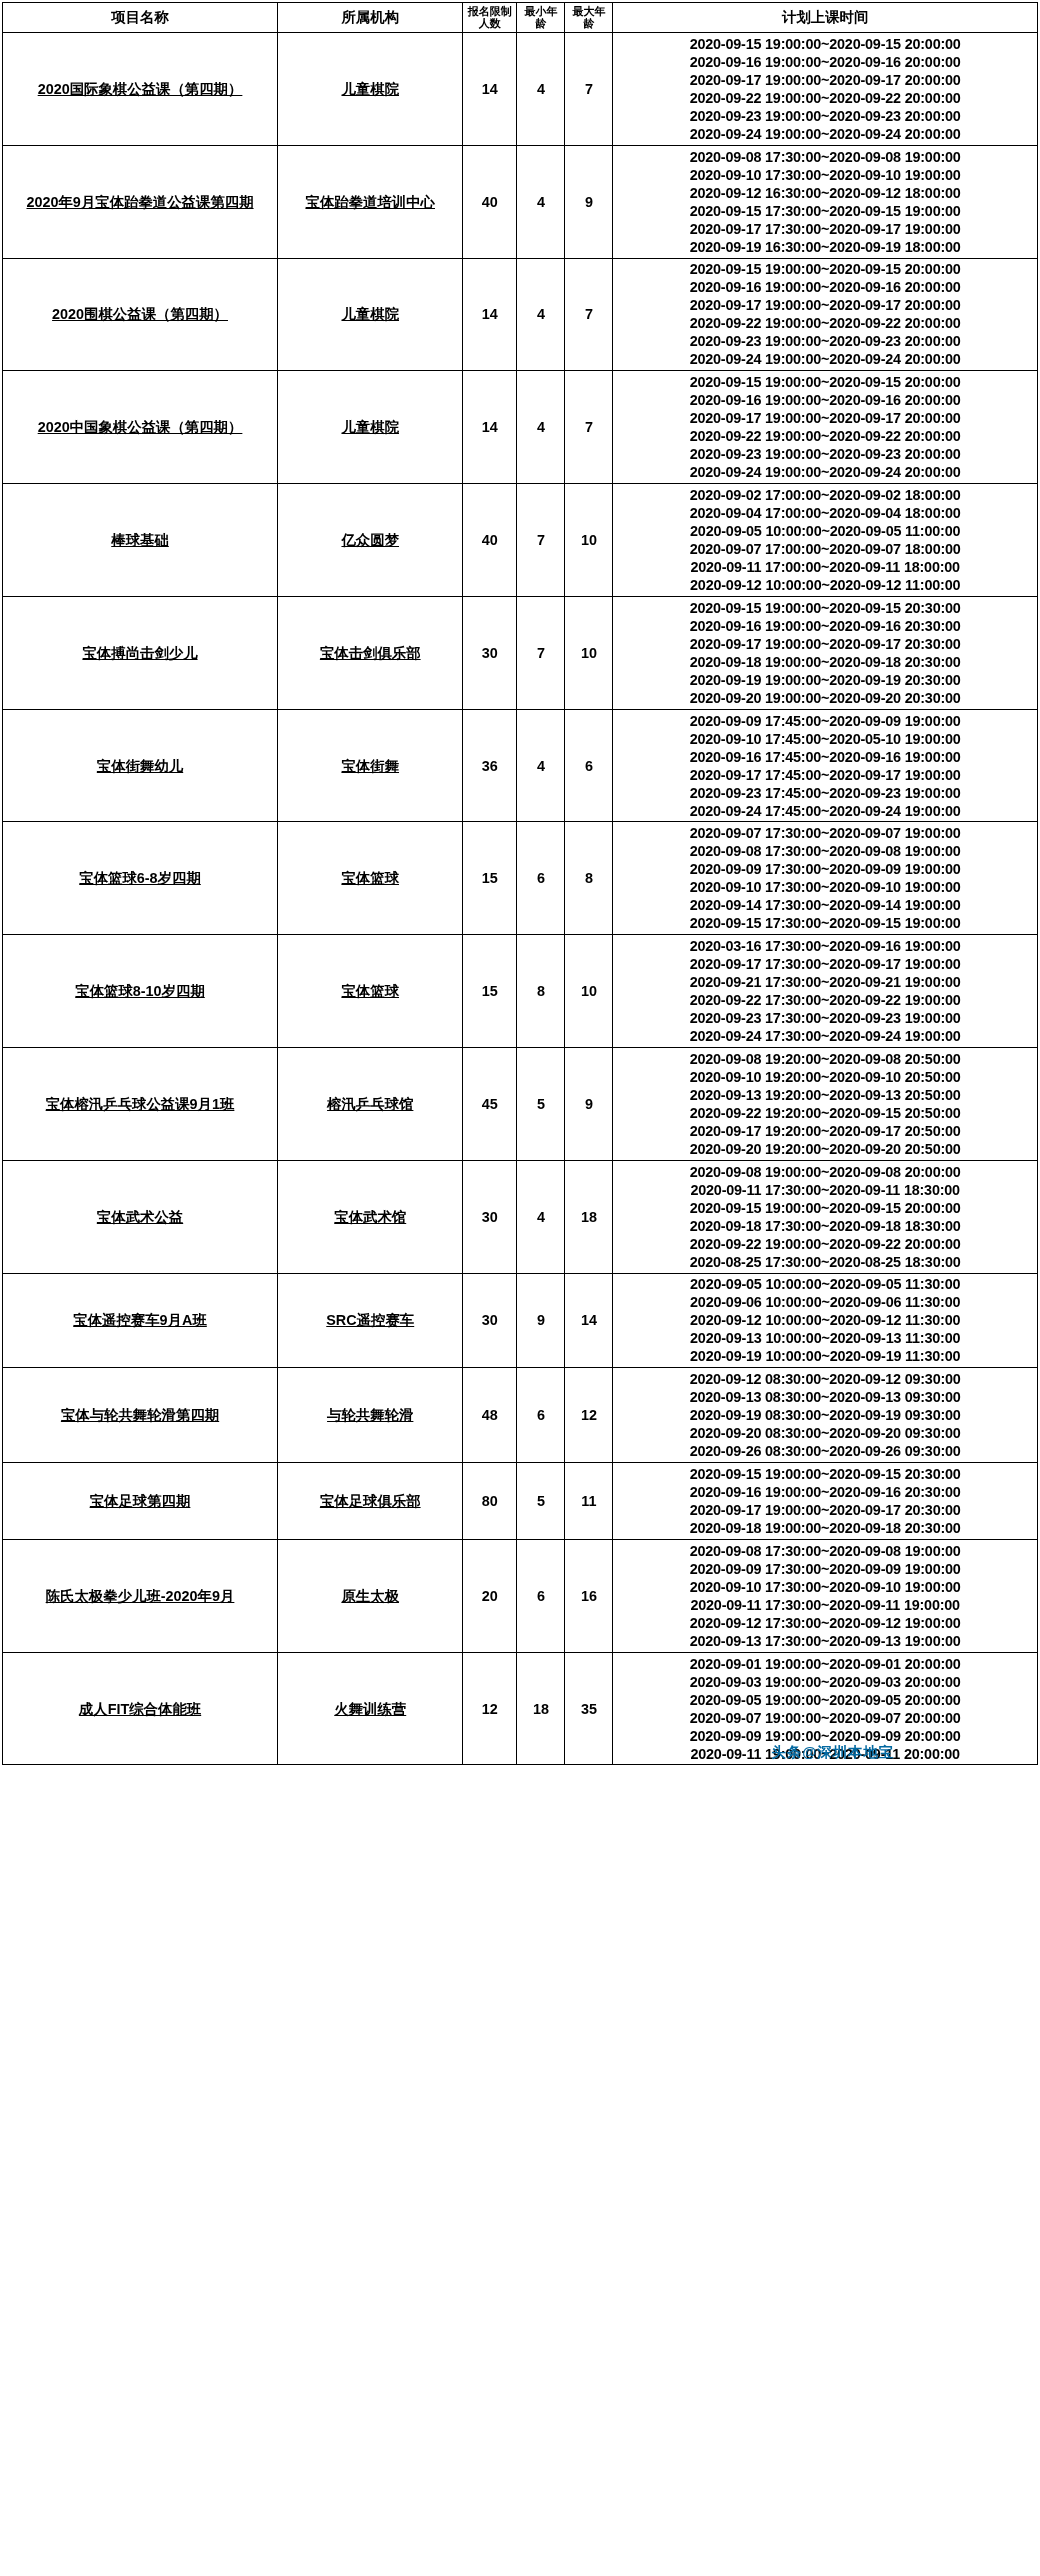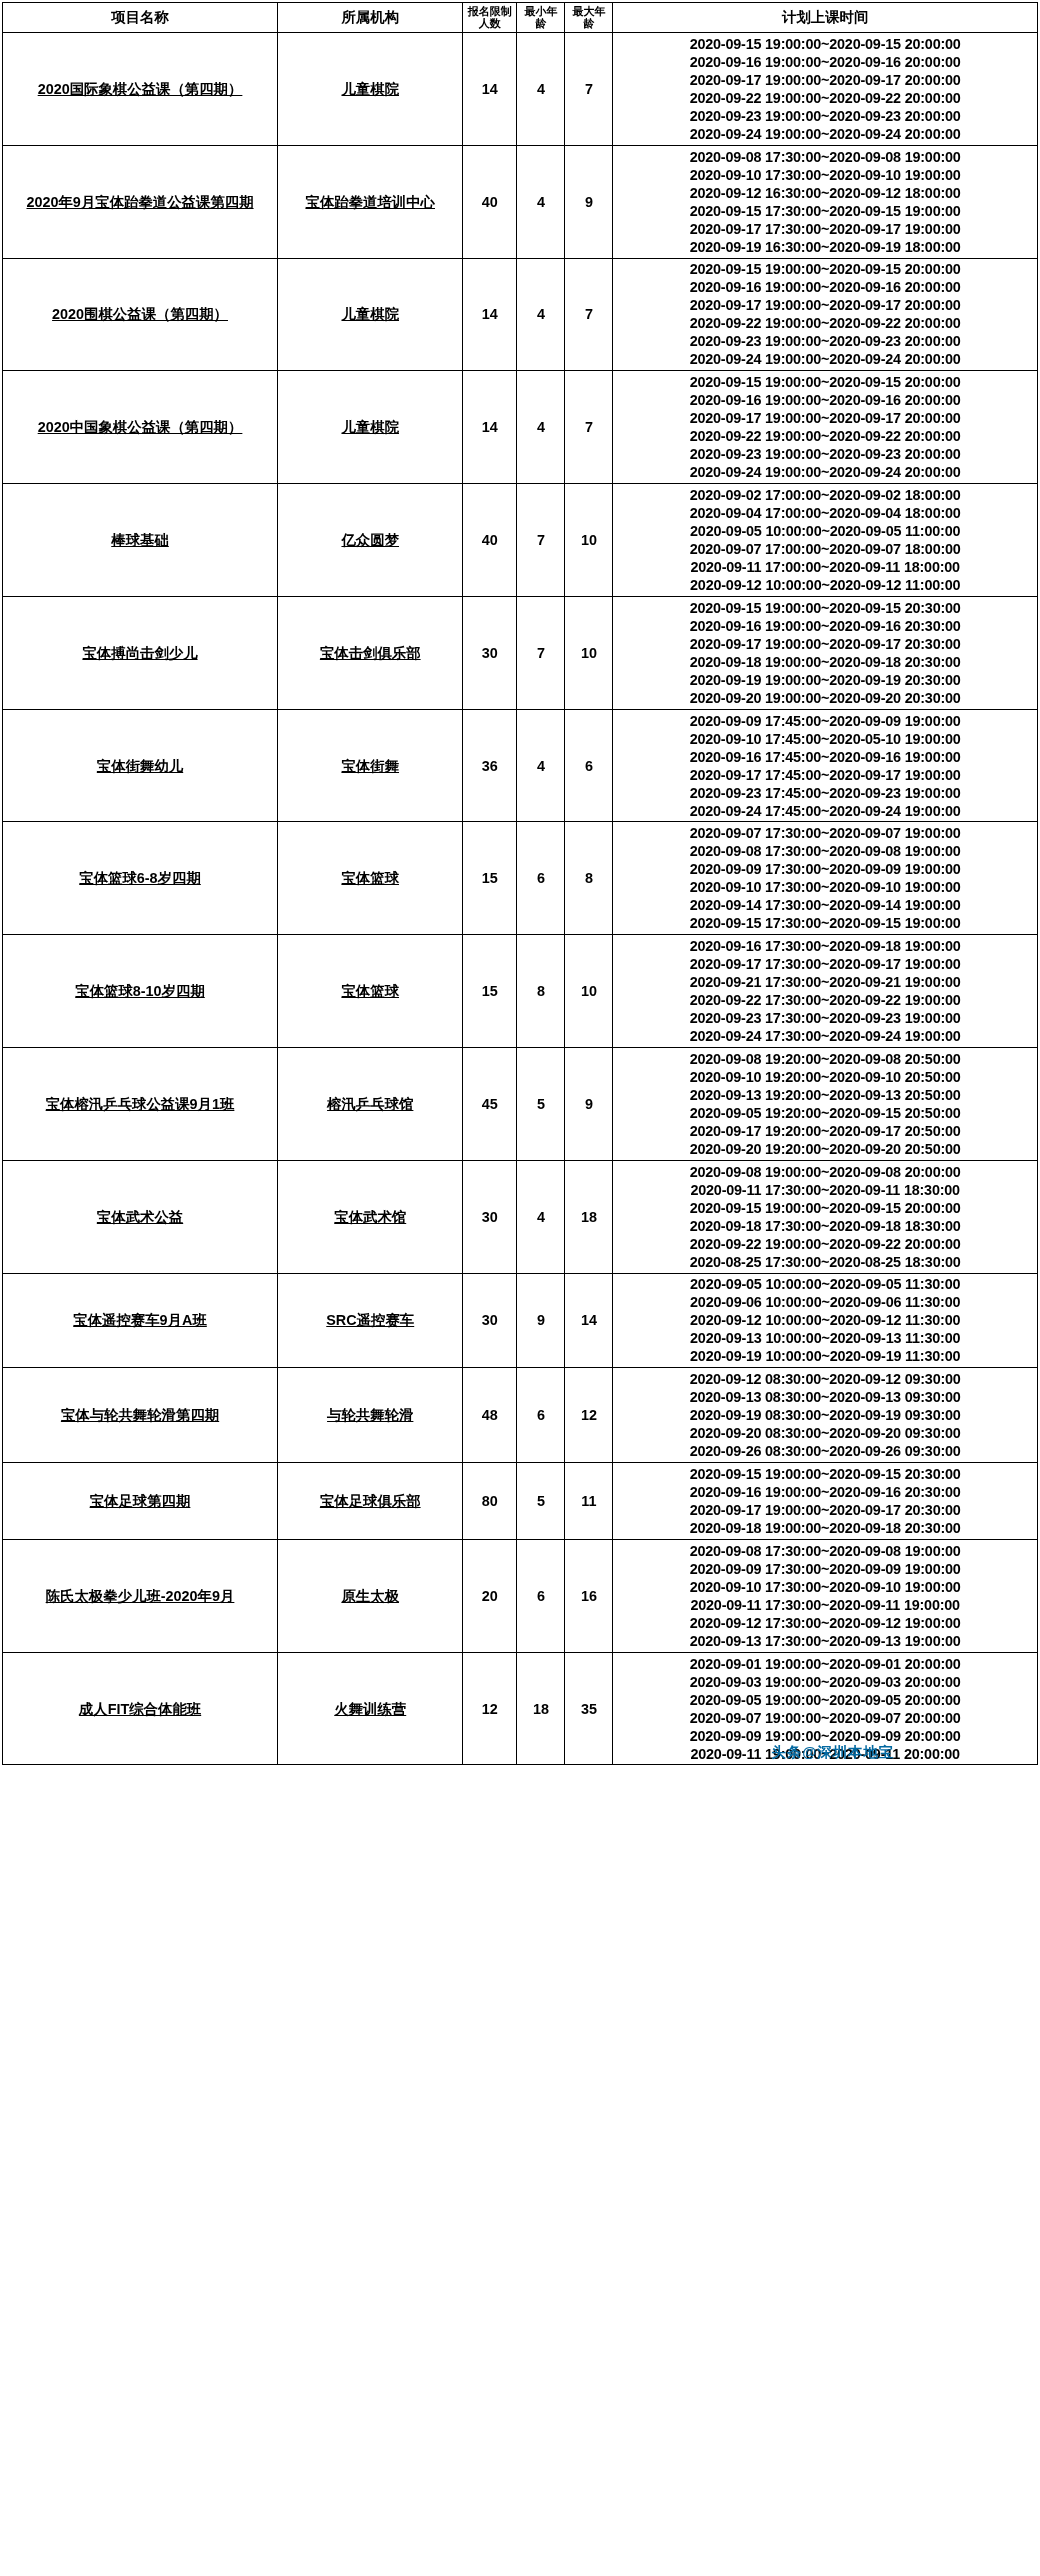--- a/index.html
+++ b/index.html
@@ -225,39 +225,39 @@
             <div>2020-09-15 17:30:00~2020-09-15 19:00:00</div>
           </td>
         </tr>
         <tr>
           <td class="name">宝体篮球8-10岁四期</td>
           <td class="org">宝体篮球</td>
           <td class="num">15</td>
           <td class="num">8</td>
           <td class="num">10</td>
           <td class="times">
-            <div>2020-09-16 17:30:00~2020-09-18 19:00:00</div>
+            <div>2020-03-16 17:30:00~2020-09-16 19:00:00</div>
             <div>2020-09-17 17:30:00~2020-09-17 19:00:00</div>
             <div>2020-09-21 17:30:00~2020-09-21 19:00:00</div>
             <div>2020-09-22 17:30:00~2020-09-22 19:00:00</div>
             <div>2020-09-23 17:30:00~2020-09-23 19:00:00</div>
             <div>2020-09-24 17:30:00~2020-09-24 19:00:00</div>
           </td>
         </tr>
         <tr>
           <td class="name">宝体榕汛乒乓球公益课9月1班</td>
           <td class="org">榕汛乒乓球馆</td>
           <td class="num">45</td>
           <td class="num">5</td>
           <td class="num">9</td>
           <td class="times">
             <div>2020-09-08 19:20:00~2020-09-08 20:50:00</div>
             <div>2020-09-10 19:20:00~2020-09-10 20:50:00</div>
             <div>2020-09-13 19:20:00~2020-09-13 20:50:00</div>
-            <div>2020-09-05 19:20:00~2020-09-15 20:50:00</div>
+            <div>2020-09-22 19:20:00~2020-09-15 20:50:00</div>
             <div>2020-09-17 19:20:00~2020-09-17 20:50:00</div>
             <div>2020-09-20 19:20:00~2020-09-20 20:50:00</div>
           </td>
         </tr>
         <tr>
           <td class="name">宝体武术公益</td>
           <td class="org">宝体武术馆</td>
           <td class="num">30</td>
           <td class="num">4</td>
           <td class="num">18</td>

